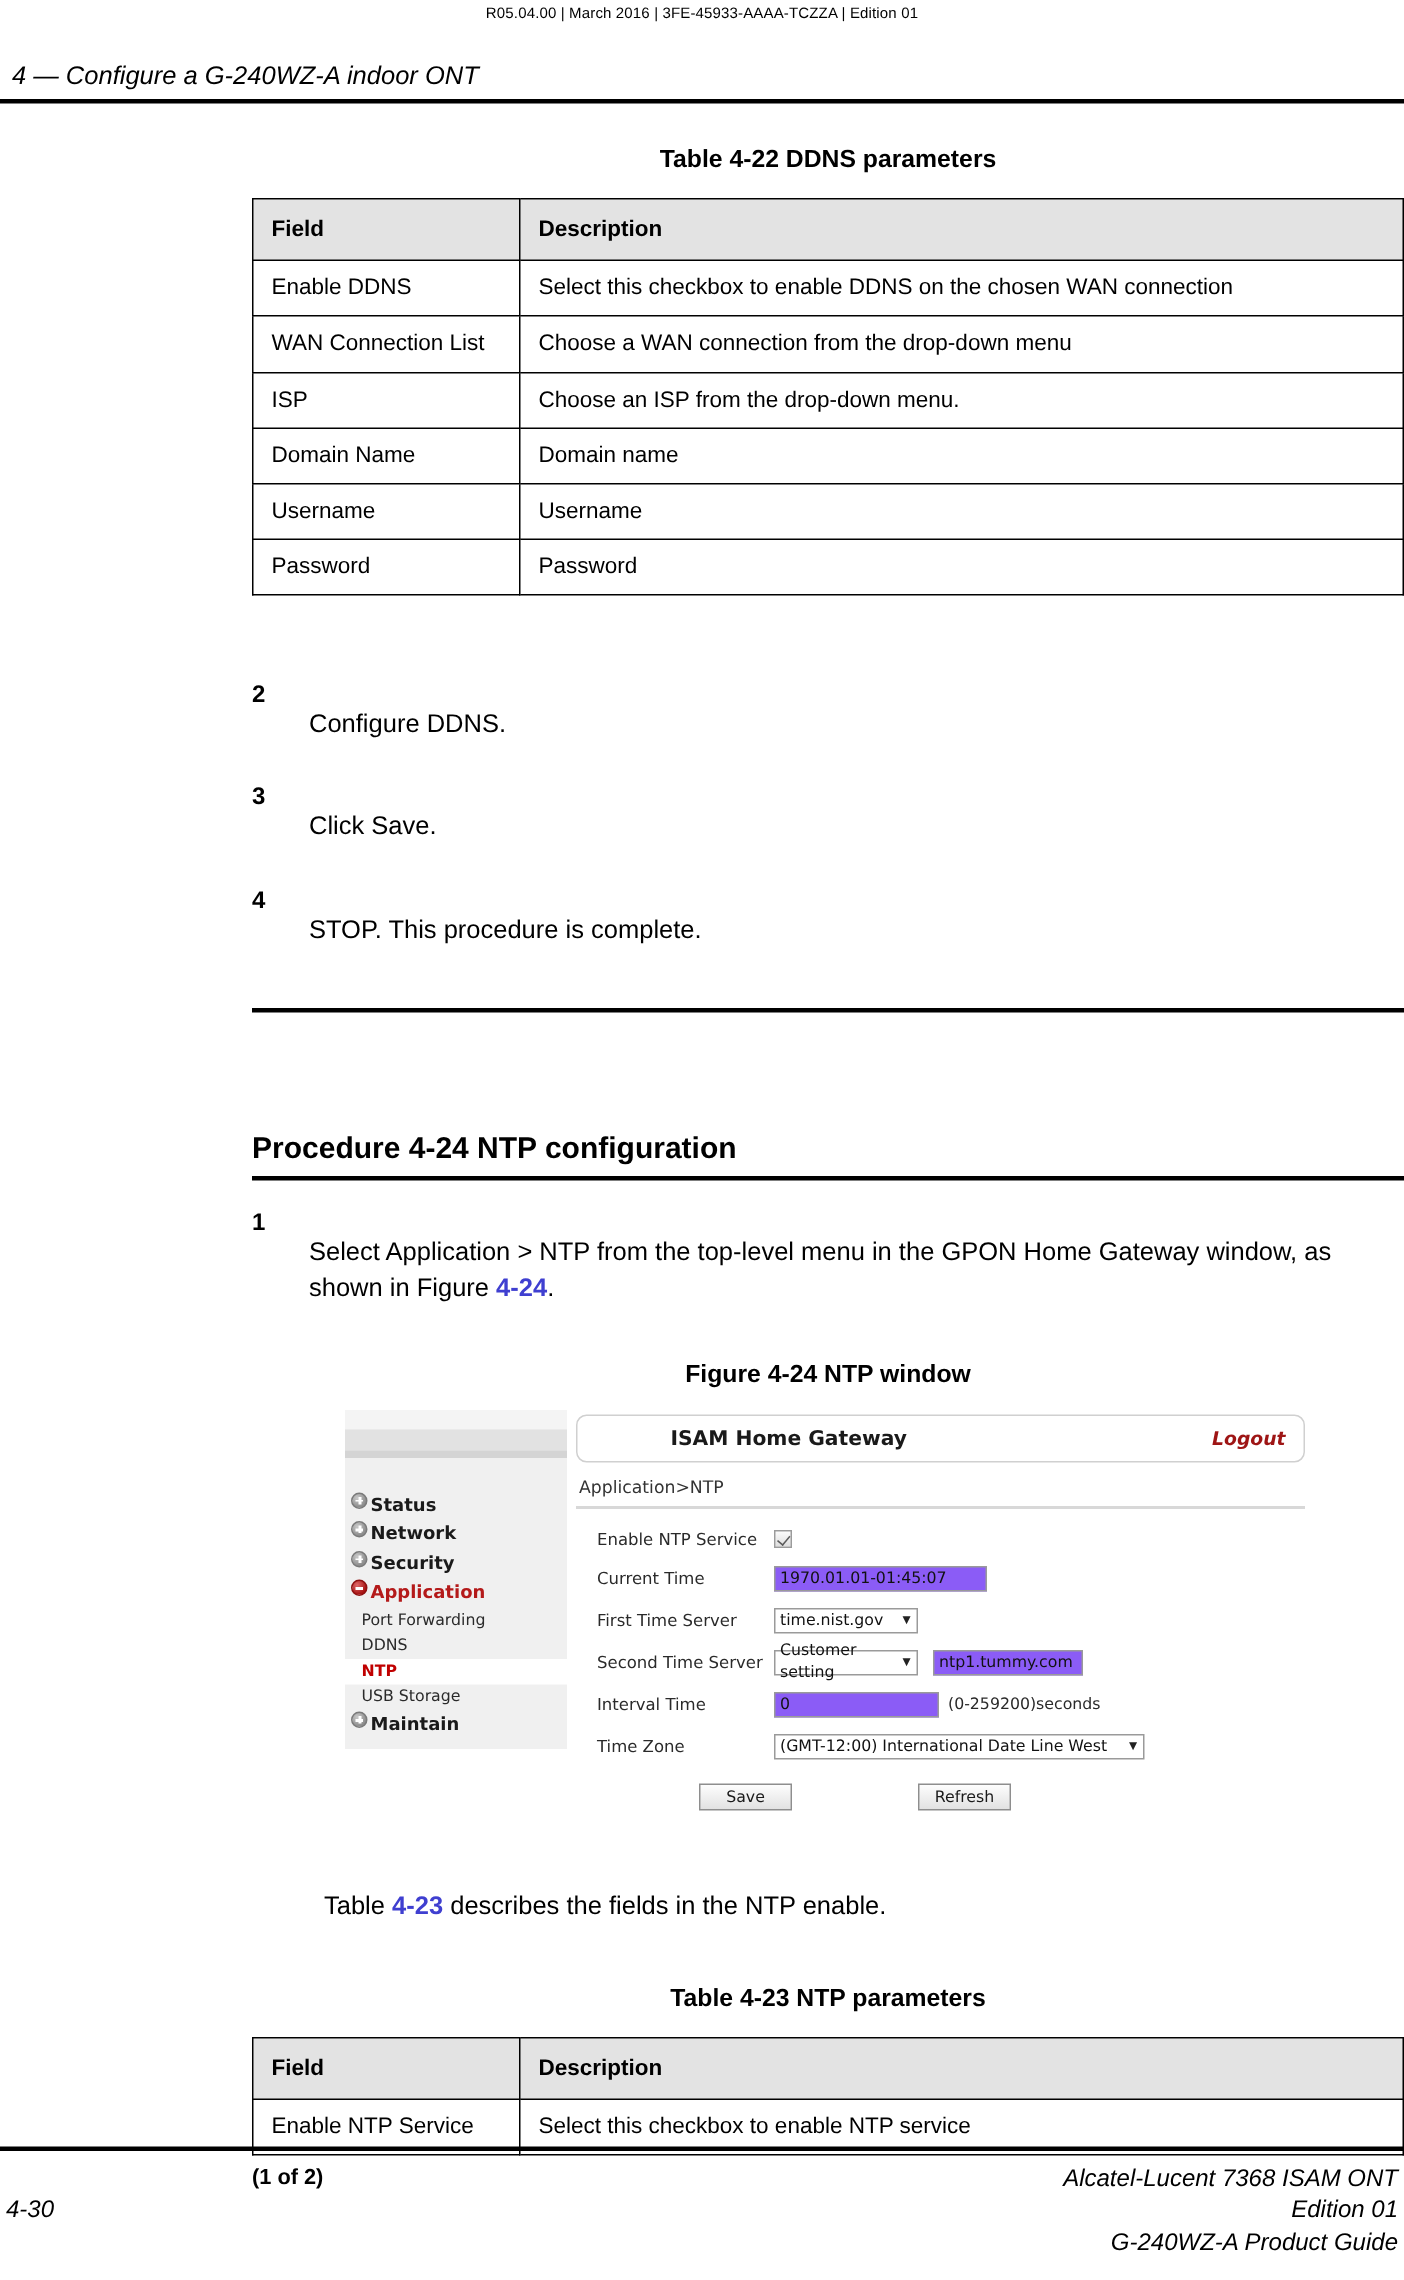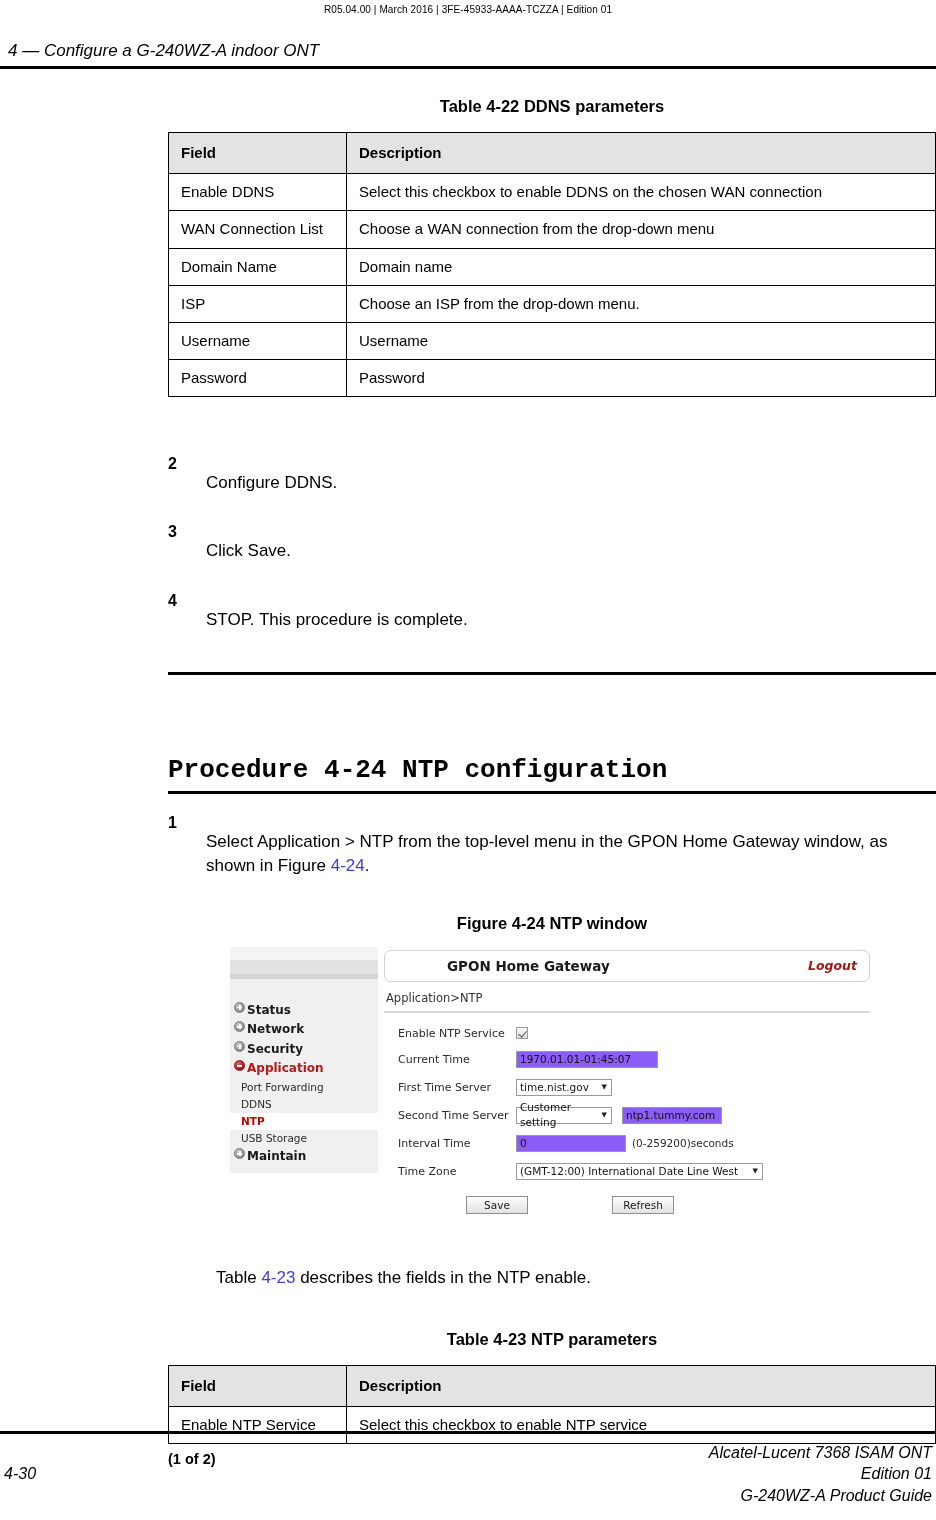--- a/index.html
+++ b/index.html
@@ -82,32 +82,31 @@
     width: 38px;
     flex: 0 0 38px;
     line-height: 1.42;
   }
   .step-text {
     font-size: 17px;
     line-height: 1.42;
     max-width: 700px;
     margin-top: 18px;
   }
-  .link { color: #3f3fd0; }
+  .link { color: #3f3fd0; font-weight: bold; }
 
   .rule-proc {
     height: 3px;
     background: #000;
     width: 768px;
   }
   .proc-title {
     font-weight: bold;
-    font-size: 26px;
+    font-size: 20px;
     margin: 0 0 6px 0;
-    font-family: Liberation Mono, monospace;
   }
 
   .fig-caption {
     font-weight: bold;
     font-size: 16.5px;
     text-align: center;
     margin: 0;
   }
 
   .body-text { font-size: 17px; line-height: 1.42; }
@@ -360,26 +359,26 @@
     <tbody>
       <tr>
         <td>Enable DDNS</td>
         <td>Select this checkbox to enable DDNS on the chosen WAN connection</td>
       </tr>
       <tr>
         <td>WAN Connection List</td>
         <td>Choose a WAN connection from the drop-down menu</td>
       </tr>
       <tr>
+        <td>ISP</td>
+        <td>Choose an ISP from the drop-down menu.</td>
+      </tr>
+      <tr>
         <td>Domain Name</td>
         <td>Domain name</td>
-      </tr>
-      <tr>
-        <td>ISP</td>
-        <td>Choose an ISP from the drop-down menu.</td>
       </tr>
       <tr>
         <td>Username</td>
         <td>Username</td>
       </tr>
       <tr>
         <td>Password</td>
         <td>Password</td>
       </tr>
     </tbody>
@@ -460,21 +459,21 @@
           <span>USB Storage</span>
         </div>
         <div class="side-item top">
           <span class="tree-icon plus"></span>
           <span>Maintain</span>
         </div>
       </div>
 
       <div class="gui-main">
         <div class="titlebar">
-          <span class="titlebar-text">GPON Home Gateway</span>
+          <span class="titlebar-text">ISAM Home Gateway</span>
           <span class="logout">Logout</span>
         </div>
 
         <div class="breadcrumb">Application&gt;NTP</div>
         <div class="hr-light"></div>
 
         <div class="form-row">
           <span class="form-label">Enable NTP Service</span>
           <span class="chk"></span>
         </div>

